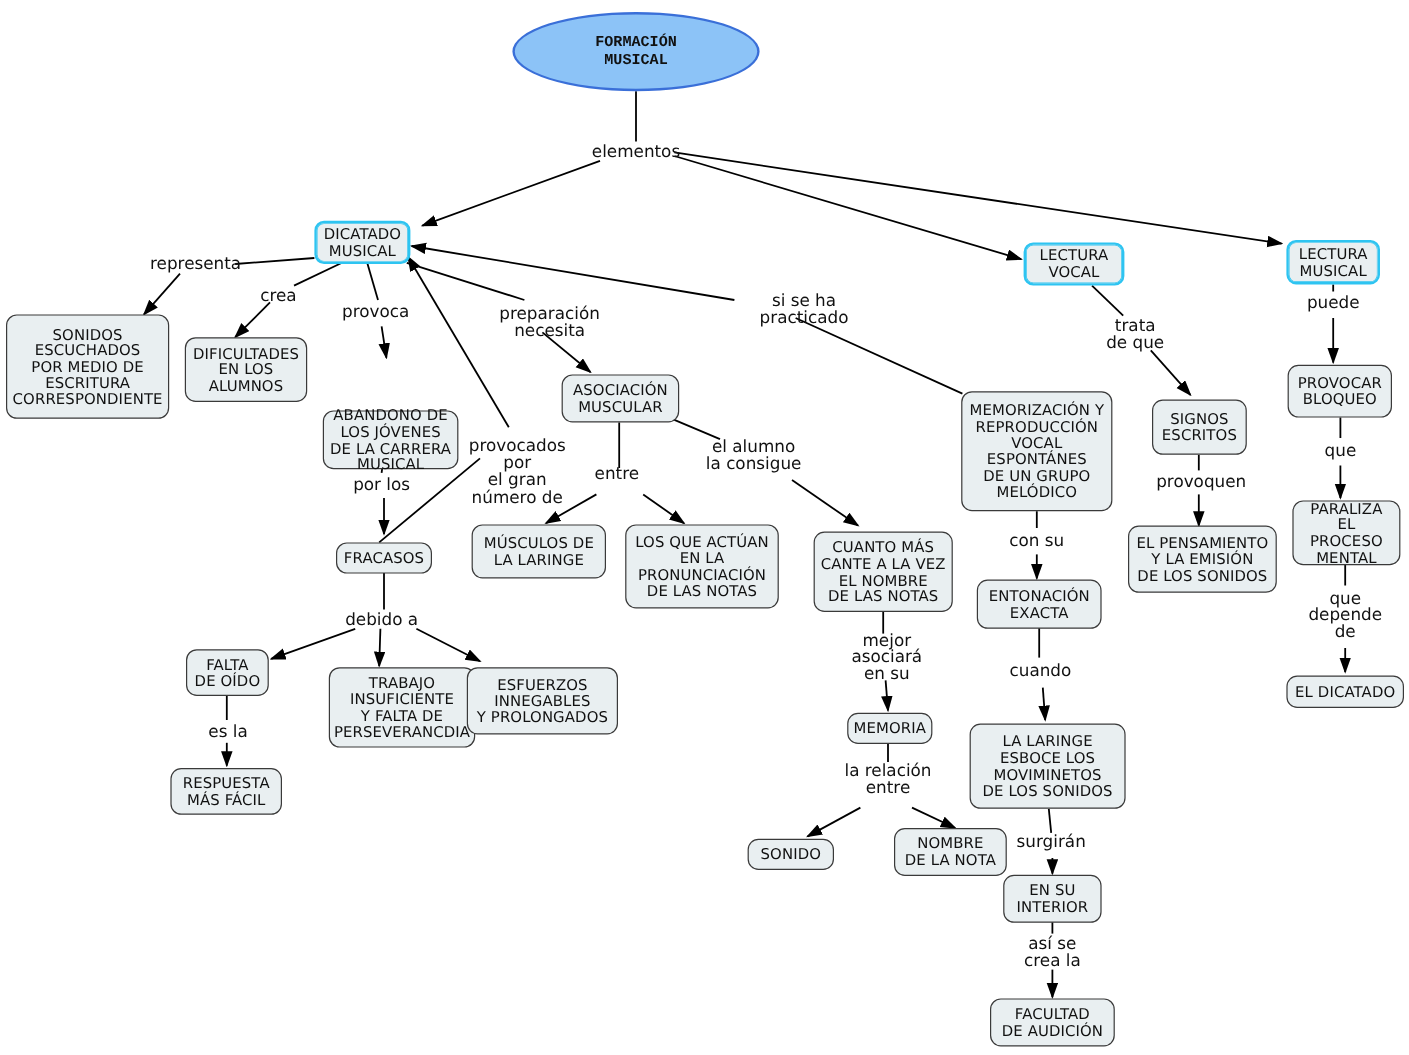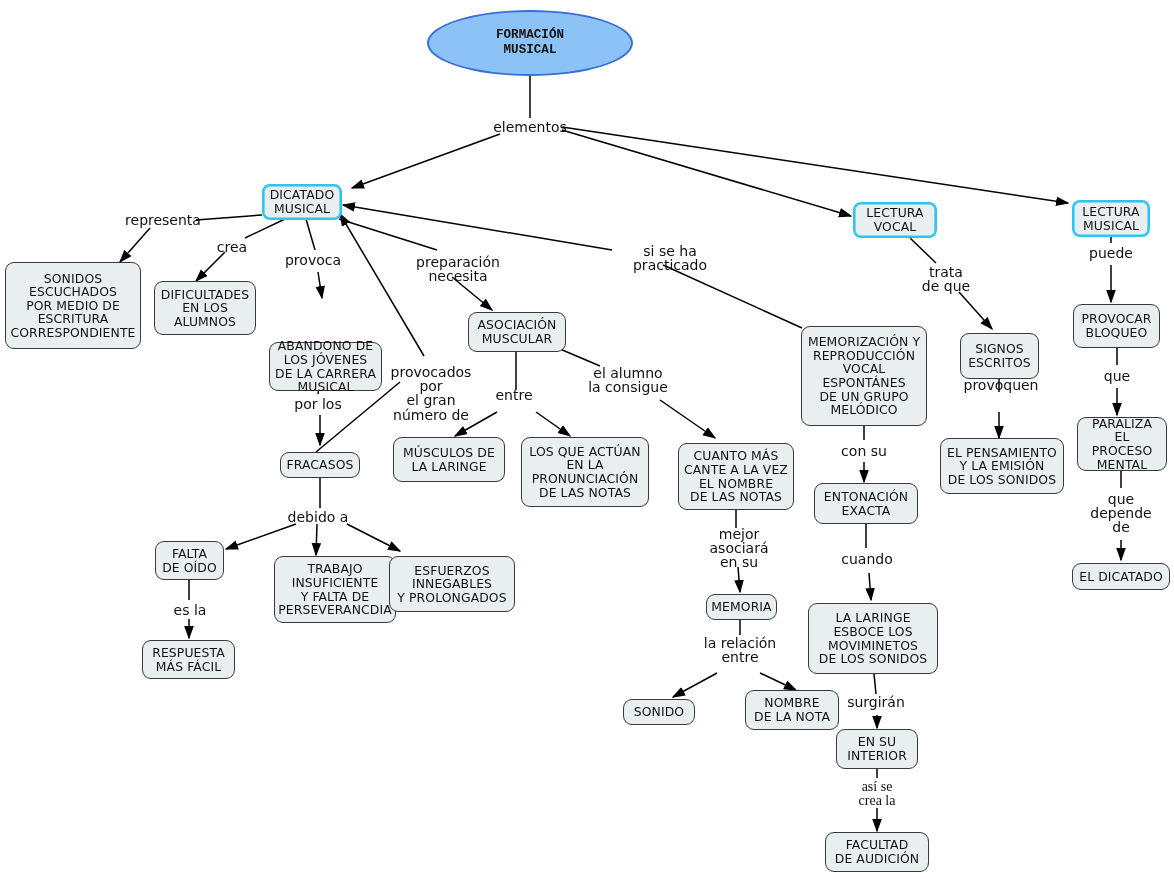--- a/index.html
+++ b/index.html
@@ -277,21 +277,21 @@
 
   <div class="lbl" style="left:318px;top:397px;">por los</div>
 
   <div class="lbl" style="left:514px;top:388px;">entre</div>
 
   <div class="lbl" style="left:628px;top:366px;">el alumno
 la consigue</div>
 
   <div class="lbl" style="left:864px;top:444px;">con su</div>
 
-  <div class="lbl" style="left:1001px;top:378px;text-align:center;">provoquen</div>
+  <div class="lbl" style="left:1001px;top:395px;text-align:center;">provoquen</div>
 
   <div class="lbl" style="left:1117px;top:369px;">que</div>
 
   <div class="lbl" style="left:318px;top:510px;">debido a</div>
 
   <div class="lbl" style="left:739px;top:527px;">mejor
 asociará
 en su</div>
 
   <div class="lbl" style="left:867px;top:552px;">cuando</div>
@@ -300,16 +300,16 @@
 depende
 de</div>
 
   <div class="lbl" style="left:190px;top:603px;">es la</div>
 
   <div class="lbl" style="left:740px;top:636px;">la relación
 entre</div>
 
   <div class="lbl" style="left:876px;top:695px;">surgirán</div>
 
-  <div class="lbl" style="left:877px;top:780px;font-family:Liberation Serif, serif;">así se
+  <div class="lbl" style="left:877px;top:780px;">así se
 crea la</div>
 
 </div>
 
 </body></html>

